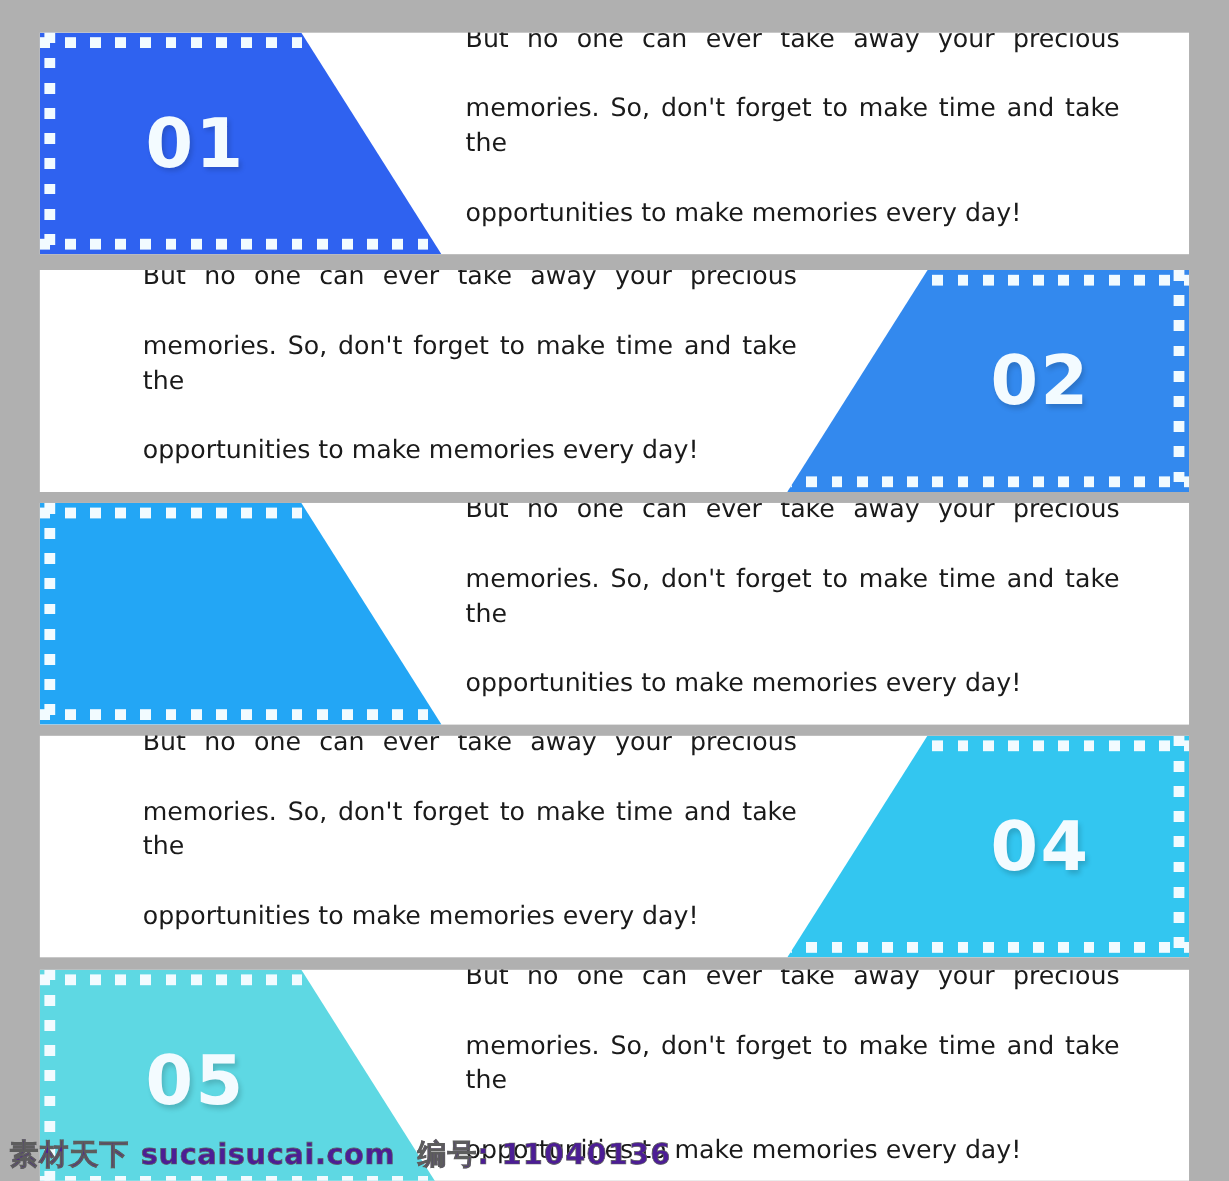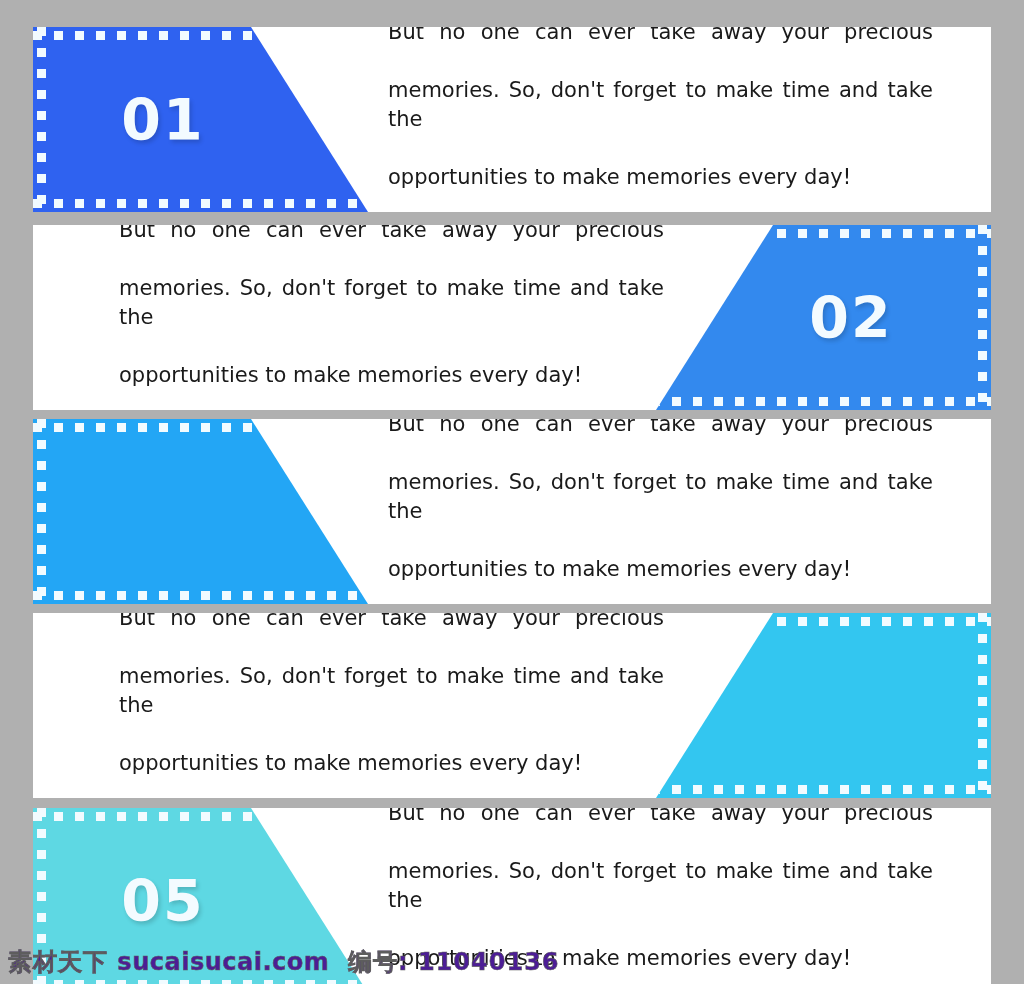--- a/index.html
+++ b/index.html
@@ -99,21 +99,21 @@
     align-items: center;
     justify-content: center;
     font-size: 57px;
     font-weight: bold;
     letter-spacing: 2px;
     color: #f3fbff;
     text-shadow: 2px 3px 4px rgba(0,0,0,0.16);
     user-select: none;
   }
   .banner.left  .numeral { left: 10px; }
-  .banner.right .numeral { right: 20px; }
+  .banner.right .numeral { right: 4px; }
 
   
   .copy {
     position: absolute;
     top: 0;
     height: 185px;
     width: 545px;
     display: flex;
     flex-direction: column;
     justify-content: center;
@@ -204,20 +204,21 @@
 
   <div class="banner right" style="top:613px">
     <div class="white-plate"></div>
     <div class="shape">
       <div class="shape-fill" id="fill-3" style="background: rgb(51, 198, 240);">
         <div class="dash dash-top"></div>
         <div class="dash dash-bottom"></div>
       </div>
       <div class="dash dash-side"></div>
     </div>
+    <div class="numeral">04</div>
     <div class="copy">
       <p>But no one can ever take away your precious</p>
       <p>memories. So, don't forget to make time and take the</p>
       <p style="text-align:left">opportunities to make memories every day!</p>
     </div>
   </div>
 
   <div class="banner left" style="top:808px">
     <div class="white-plate"></div>
     <div class="shape">

